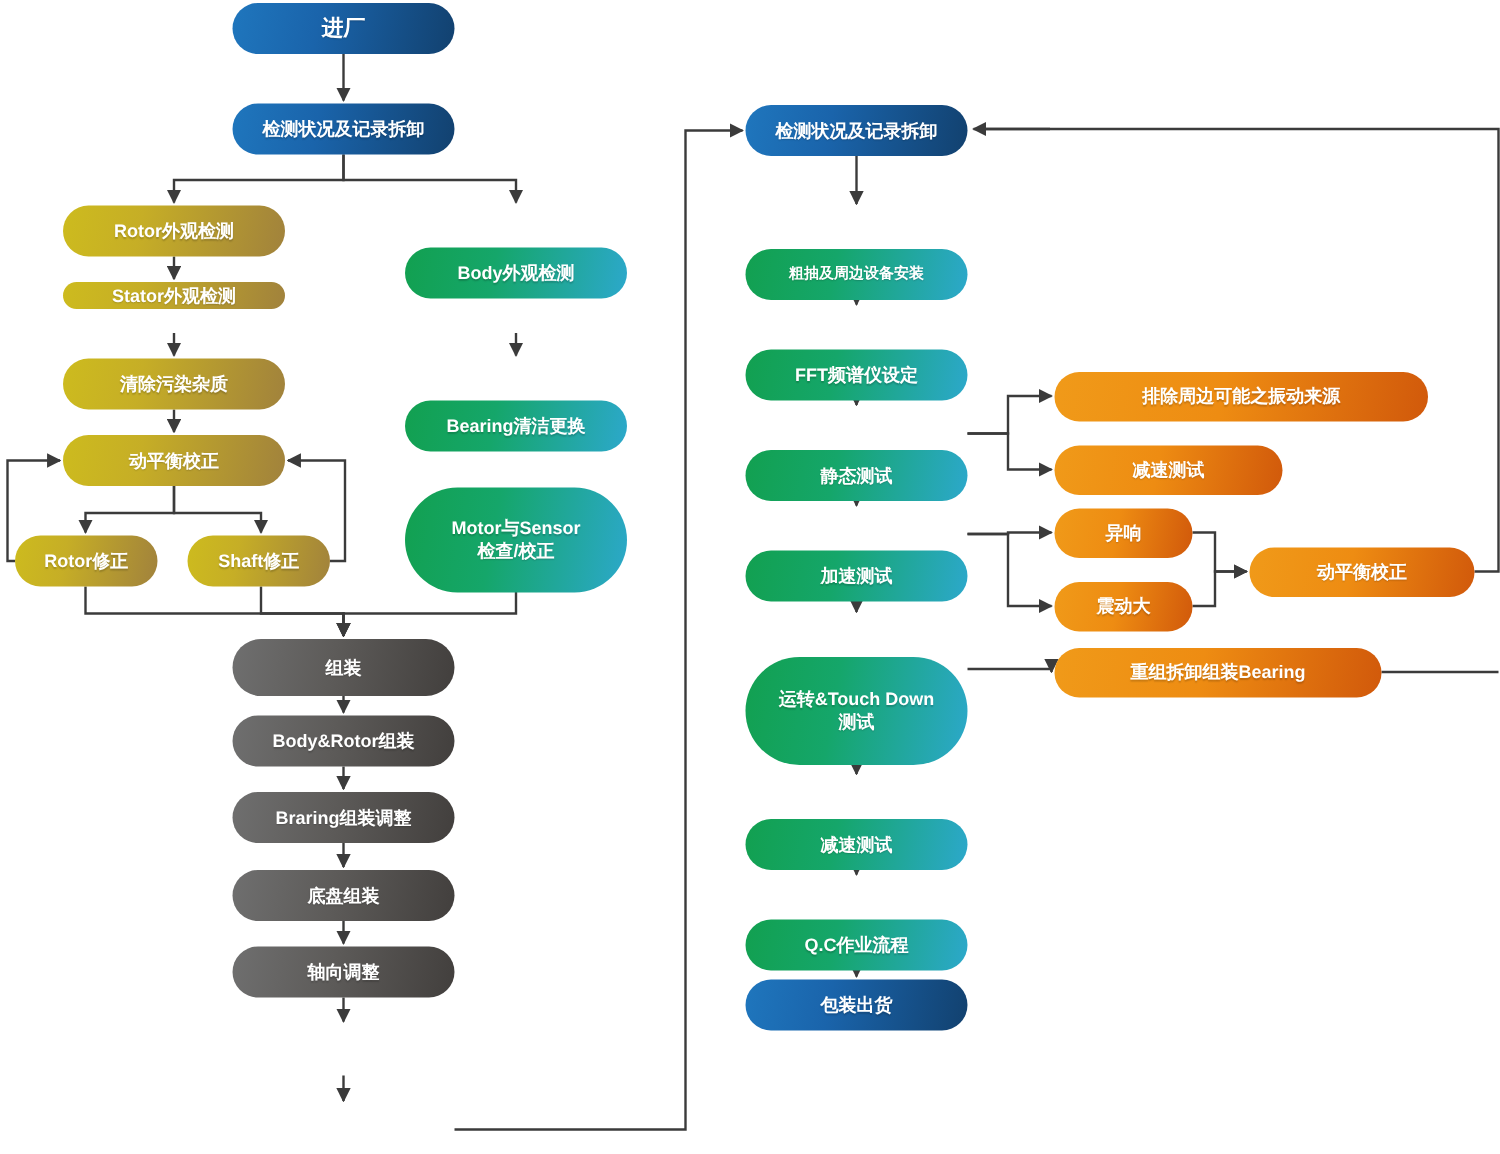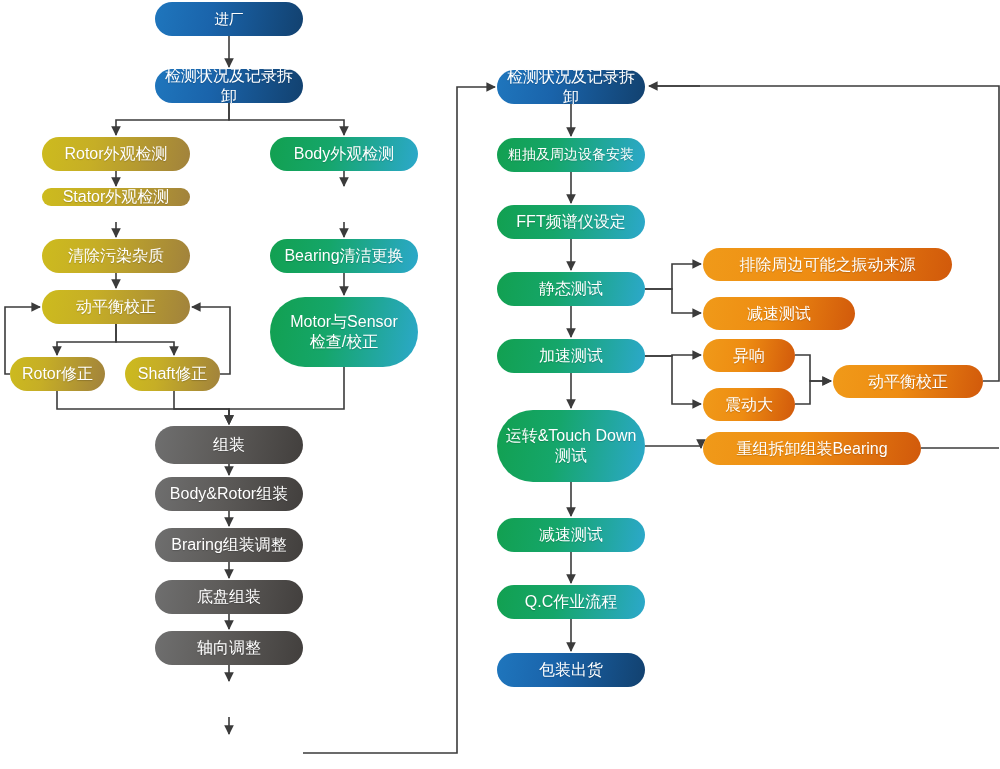--- a/index.html
+++ b/index.html
@@ -4,30 +4,30 @@
 <style>
   html,body{margin:0;padding:0;background:#ffffff;}
   body{width:1000px;height:769px;overflow:hidden;
        font-family:"Liberation Sans","DejaVu Sans",sans-serif;}
   #stage{position:relative;width:1000px;height:769px;background:#fff;}
   #edges{position:absolute;left:0;top:0;width:1000px;height:769px;}
   .node{position:absolute;display:flex;align-items:center;justify-content:center;
         text-align:center;color:#ffffff;box-sizing:border-box;
         line-height:1.25;border-radius:999px;
         text-shadow:0 1px 1px rgba(0,0,0,.18);
-        padding:2px 8px;}
+        padding:2px 8px;font-weight:bold;}
   .node span{display:block;white-space:pre-line;}
   
   .c-blue   {background:linear-gradient(100deg,#1f76bd 0%,#1a64ab 38%,#12416f 100%);}
   .c-gold   {background:linear-gradient(100deg,#cdbb1e 0%,#c6ae26 35%,#a1823c 100%);}
-  .c-green  {background:linear-gradient(100deg,#12a050 0%,#15a66a 40%,#2ca8cb 100%);}
+  .c-green  {background:linear-gradient(100deg,#12a050 0%,#15a66a 40%,#2ca8cb 100%);margin-top:28px;}
   .c-grey   {background:linear-gradient(100deg,#6f6f6f 0%,#5d5b59 45%,#423f3d 100%);}
   .c-orange {background:linear-gradient(100deg,#f09a19 0%,#ee8c12 45%,#d1590b 100%);}
-  .fs14{font-size:16px;}
-  .fs13{font-size:14px;}
+  .fs14{font-size:12px;}
+  .fs13{font-size:10px;}
   .fs15{font-size:14.5px;}
 </style>
 </head>
 <body>
 
 <div id="stage">
 
   <svg id="edges" viewBox="0 0 1000 769" xmlns="http://www.w3.org/2000/svg">
     <defs>
       <marker id="ah" viewBox="0 0 10 10" refX="9" refY="5" markerWidth="6" markerHeight="6" orient="auto-start-reverse">

